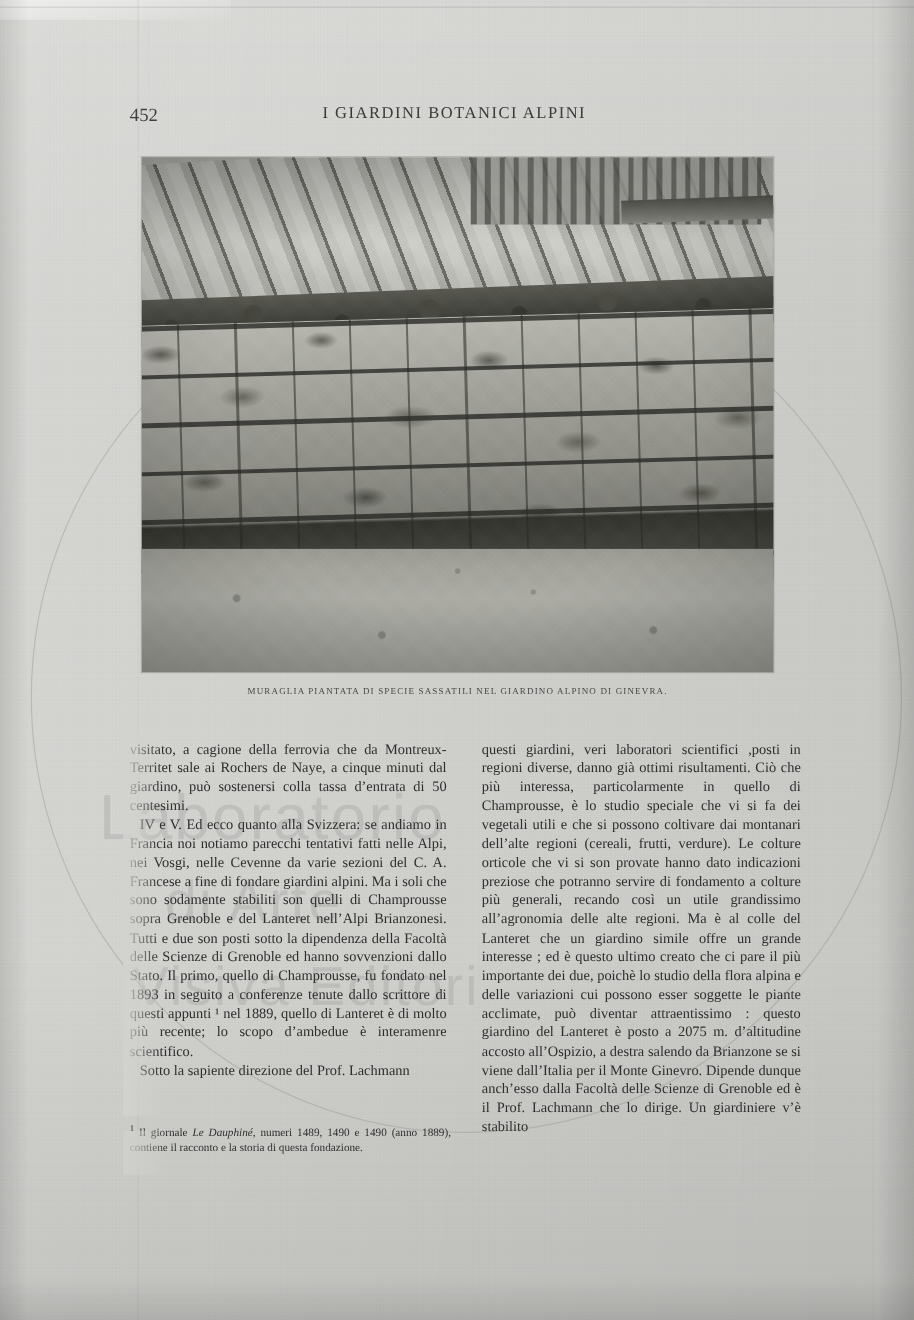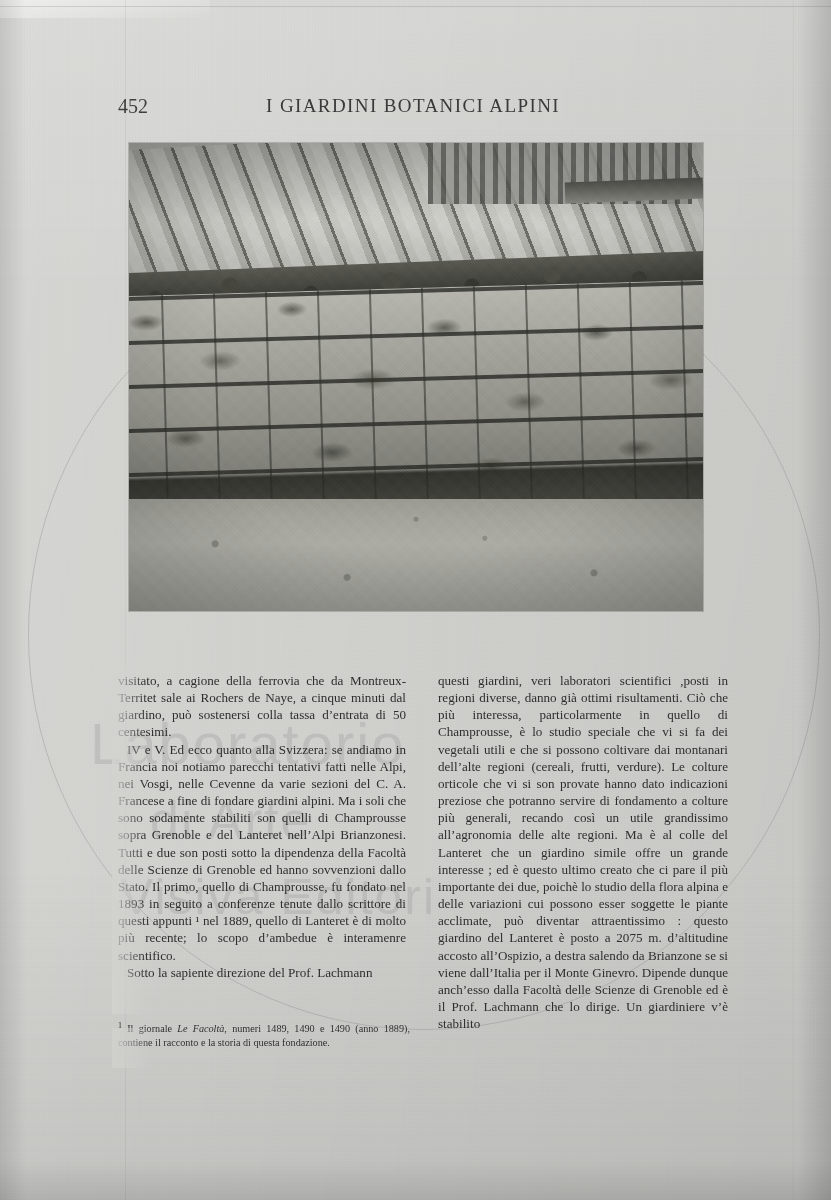--- a/index.html
+++ b/index.html
@@ -83,28 +83,28 @@
     left: 118px;
     top: 95px;
     width: 590px;
     height: 22px;
     font-family: "Liberation Serif", serif;
     color: #3b3b3b;
   }
   .folio {
     position: absolute;
     left: 0; top: 0;
-    font-size: 20px;
+    font-size: 17px;
     color: #3f3f3f;
   }
   .runhead-title {
     position: absolute;
     left: 0; right: 0; top: 0;
     text-align: center;
-    font-size: 19px;
+    font-size: 15px;
     letter-spacing: 1.4px;
     color: #3a3a3a;
   }
 
   
   .plate {
     position: absolute;
     left: 129px;
     top: 143px;
     width: 574px;
@@ -381,37 +381,38 @@
     <div class="eaves"></div>
     <div class="hedge"></div>
     <div class="wall"></div>
     <div class="wall-moss"></div>
     <div class="wall-base"></div>
     <div class="ground"></div>
     <div class="plate-noise"></div>
     <div class="plate-vignette"></div>
   </div>
 
+  <div class="caption">MURAGLIA PIANTATA DI SPECIE SASSATILI NEL GIARDINO ALPINO DI GINEVRA.</div>
 
   <div class="cols">
     <div class="col col-left">
       <p>visitato, a cagione della ferrovia che da Montreux-Territet sale ai Rochers de Naye, a cinque minuti dal giardino, può sostenersi colla tassa d’entrata di 50 centesimi.</p>
       <p class="ind">IV e V. Ed ecco quanto alla Svizzera: se andiamo in Francia noi notiamo parecchi tentativi fatti nelle Alpi, nei Vosgi, nelle Cevenne da varie sezioni del C. A. Francese a fine di fondare giardini alpini. Ma i soli che sono sodamente stabiliti son quelli di Champrousse sopra Grenoble e del Lanteret nell’Alpi Brianzonesi. Tutti e due son posti sotto la dipendenza della Facoltà delle Scienze di Grenoble ed hanno sovvenzioni dallo Stato. Il primo, quello di Champrousse, fu fondato nel 1893 in seguito a conferenze tenute dallo scrittore di questi appunti ¹ nel 1889, quello di Lanteret è di molto più recente; lo scopo d’ambedue è interamenre scientifico.</p>
       <p class="ind">Sotto la sapiente direzione del Prof. Lachmann</p>
     </div>
     <div class="col col-right">
       <p>questi giardini, veri laboratori scientifici ,posti in regioni diverse, danno già ottimi risultamenti. Ciò che più interessa, particolarmente in quello di Champrousse, è lo studio speciale che vi si fa dei vegetali utili e che si possono coltivare dai montanari dell’alte regioni (cereali, frutti, verdure). Le colture orticole che vi si son provate hanno dato indicazioni preziose che potranno servire di fondamento a colture più generali, recando così un utile grandissimo all’agronomia delle alte regioni. Ma è al colle del Lanteret che un giardino simile offre un grande interesse ; ed è questo ultimo creato che ci pare il più importante dei due, poichè lo studio della flora alpina e delle variazioni cui possono esser soggette le piante acclimate, può diventar attraentissimo : questo giardino del Lanteret è posto a 2075 m. d’altitudine accosto all’Ospizio, a destra salendo da Brianzone se si viene dall’Italia per il Monte Ginevro. Dipende dunque anch’esso dalla Facoltà delle Scienze di Grenoble ed è il Prof. Lachmann che lo dirige. Un giardiniere v’è stabilito</p>
     </div>
   </div>
 
   <div class="fade-left"></div>
 
   <div class="footnote-rule"></div>
   <div class="footnote">
-    <sup>1</sup><span> Il giornale </span><i>Le Facoltà</i><span>, numeri 1489, 1490 e 1490 (anno 1889), contiene il racconto e la storia di questa fondazione.</span>
+    <sup>1</sup><span> Il giornale </span><i>Le Dauphiné</i><span>, numeri 1489, 1490 e 1490 (anno 1889), contiene il racconto e la storia di questa fondazione.</span>
   </div>
   <div class="fade-fn"></div>
 
   <div class="edge-shadow-left"></div>
   <div class="edge-shadow-right"></div>
   <div class="edge-shadow-bottom"></div>
 
 </div>
 
 </body></html>

